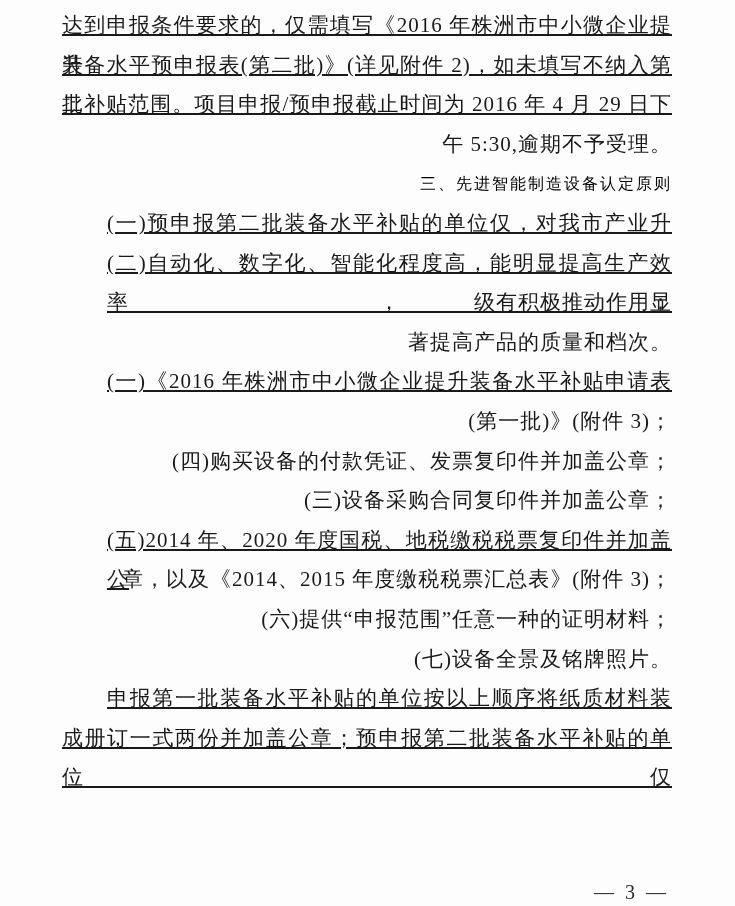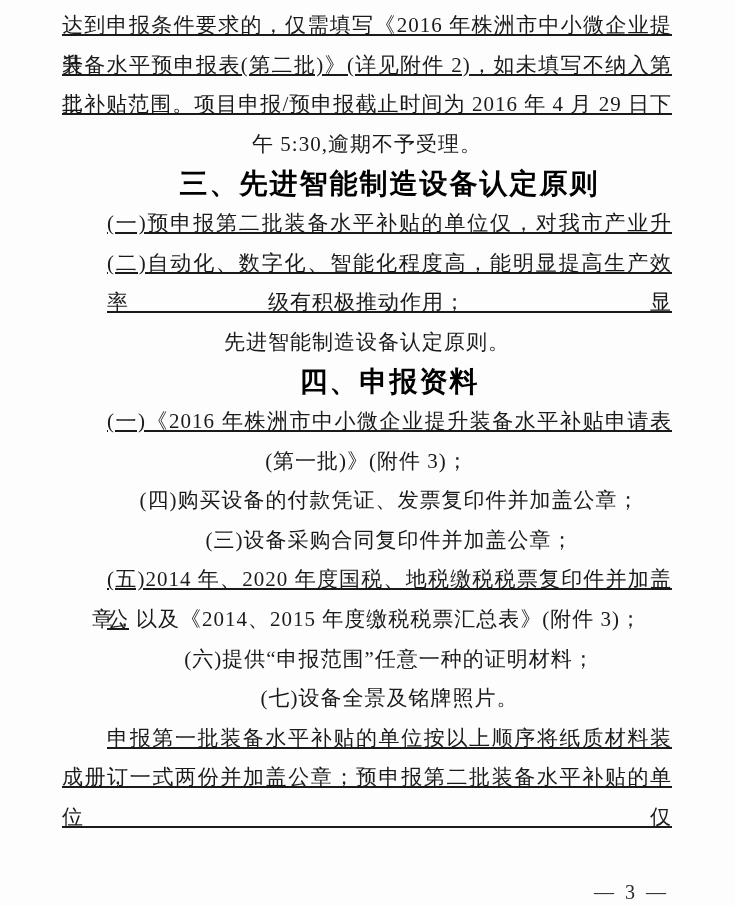--- a/index.html
+++ b/index.html
@@ -20,36 +20,36 @@
     position: absolute;
     top: 6px;
     left: 62px;
     width: 610px;
   }
   .line {
     height: 39.6px;
     line-height: 39.6px;
     font-size: 21px;
     letter-spacing: 1px;
-    text-align: center;
+    text-align: right;
     white-space: nowrap;
   }
   .line.justify {
     white-space: normal;
     text-align: justify;
     text-align-last: justify;
     text-decoration: underline;
   }
   .line.indent {
     padding-left: 45px;
   }
   .line.heading {
     font-family: "Liberation Sans", sans-serif;
-    font-weight: bold;
-    font-size: 28px;
+    font-weight: normal;
+    font-size: 16px;
     letter-spacing: 2px;
     color: #000000;
   }
   .page-number {
     position: absolute;
     right: 66px;
     bottom: 2px;
     font-size: 20px;
     line-height: 24px;
     letter-spacing: 3px;
@@ -64,22 +64,21 @@
   <div class="text-block">
 
   <div class="line justify">达到申报条件要求的，仅需填写《2016 年株洲市中小微企业提升</div>
       <div class="line justify">装备水平预申报表(第二批)》(详见附件 2)，如未填写不纳入第二</div>
       <div class="line justify">批补贴范围。项目申报/预申报截止时间为 2016 年 4 月 29 日下</div>
       <div class="line">午 5:30,逾期不予受理。</div>
       <div class="line heading indent">三、先进智能制造设备认定原则</div>
       <div class="line indent justify">(一)预申报第二批装备水平补贴的单位仅，对我市产业升</div>
       <div class="line indent justify">(二)自动化、数字化、智能化程度高，能明显提高生产效率，显</div>
       <div class="line">级有积极推动作用；</div>
-      <div class="line">先进智能制造设备认定原则。</div>
-      <div class="line heading indent">四、申报资料</div>
+      <div class="line">著提高产品的质量和档次。</div>
       <div class="line indent justify">(一)《2016 年株洲市中小微企业提升装备水平补贴申请表</div>
       <div class="line">(第一批)》(附件 3)；</div>
       <div class="line indent">(四)购买设备的付款凭证、发票复印件并加盖公章；</div>
       <div class="line indent">(三)设备采购合同复印件并加盖公章；</div>
       <div class="line indent justify">(五)2014 年、2020 年度国税、地税缴税税票复印件并加盖公</div>
       <div class="line">章，以及《2014、2015 年度缴税税票汇总表》(附件 3)；</div>
       <div class="line indent">(六)提供“申报范围”任意一种的证明材料；</div>
       <div class="line indent">(七)设备全景及铭牌照片。</div>
       <div class="line indent justify">申报第一批装备水平补贴的单位按以上顺序将纸质材料装订</div>
       <div class="line justify">成册，一式两份并加盖公章；预申报第二批装备水平补贴的单位仅</div>

